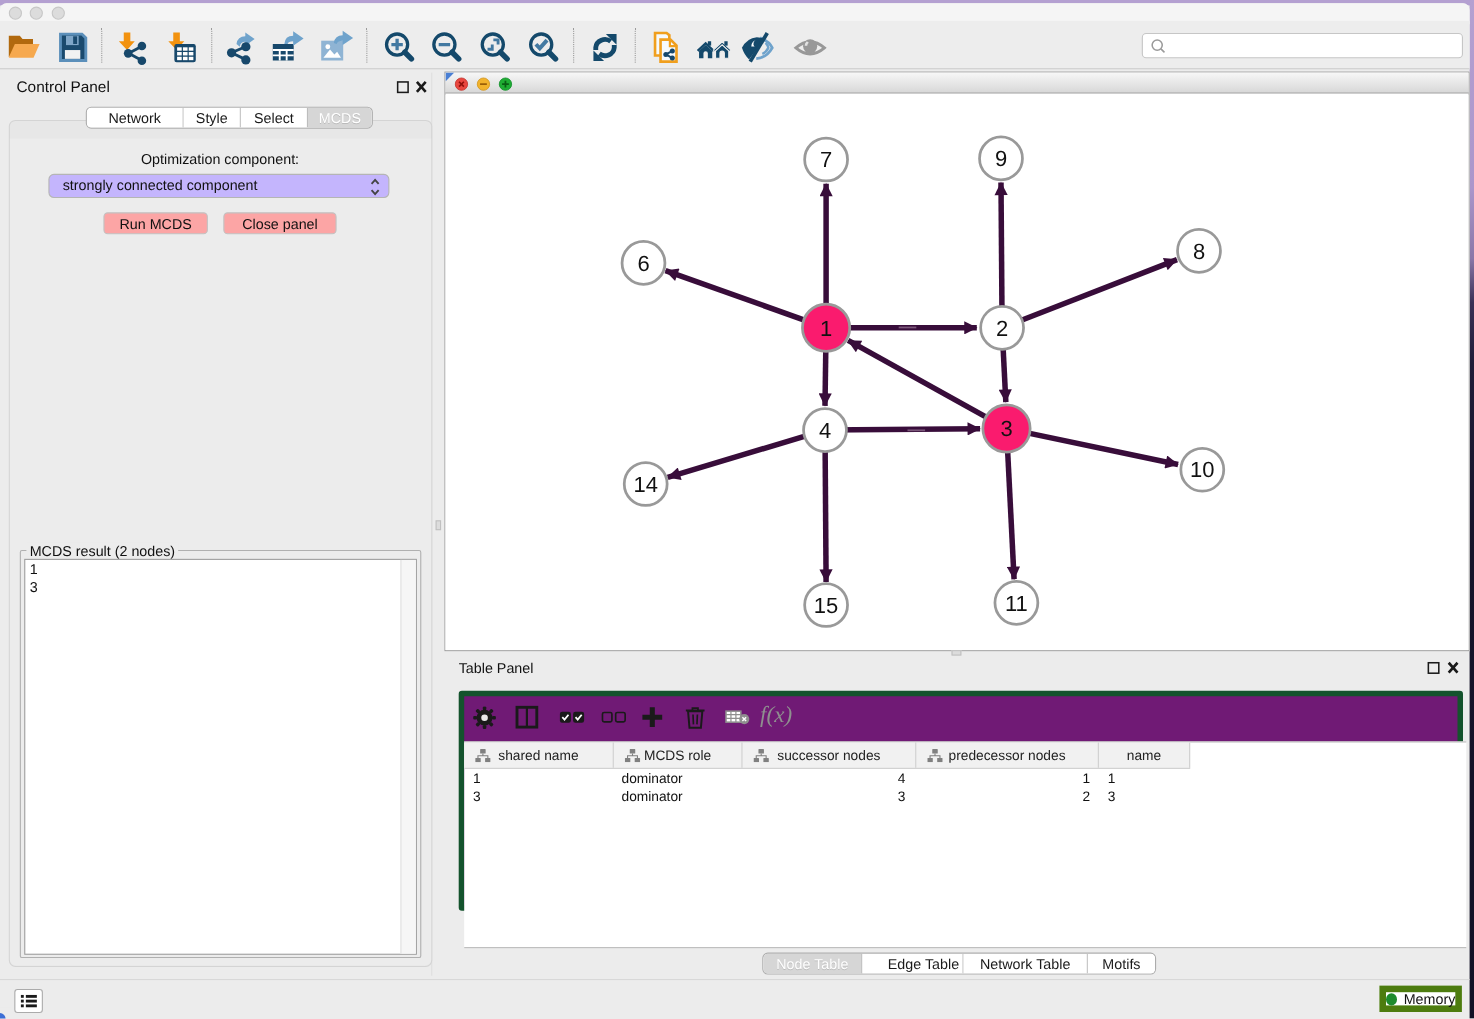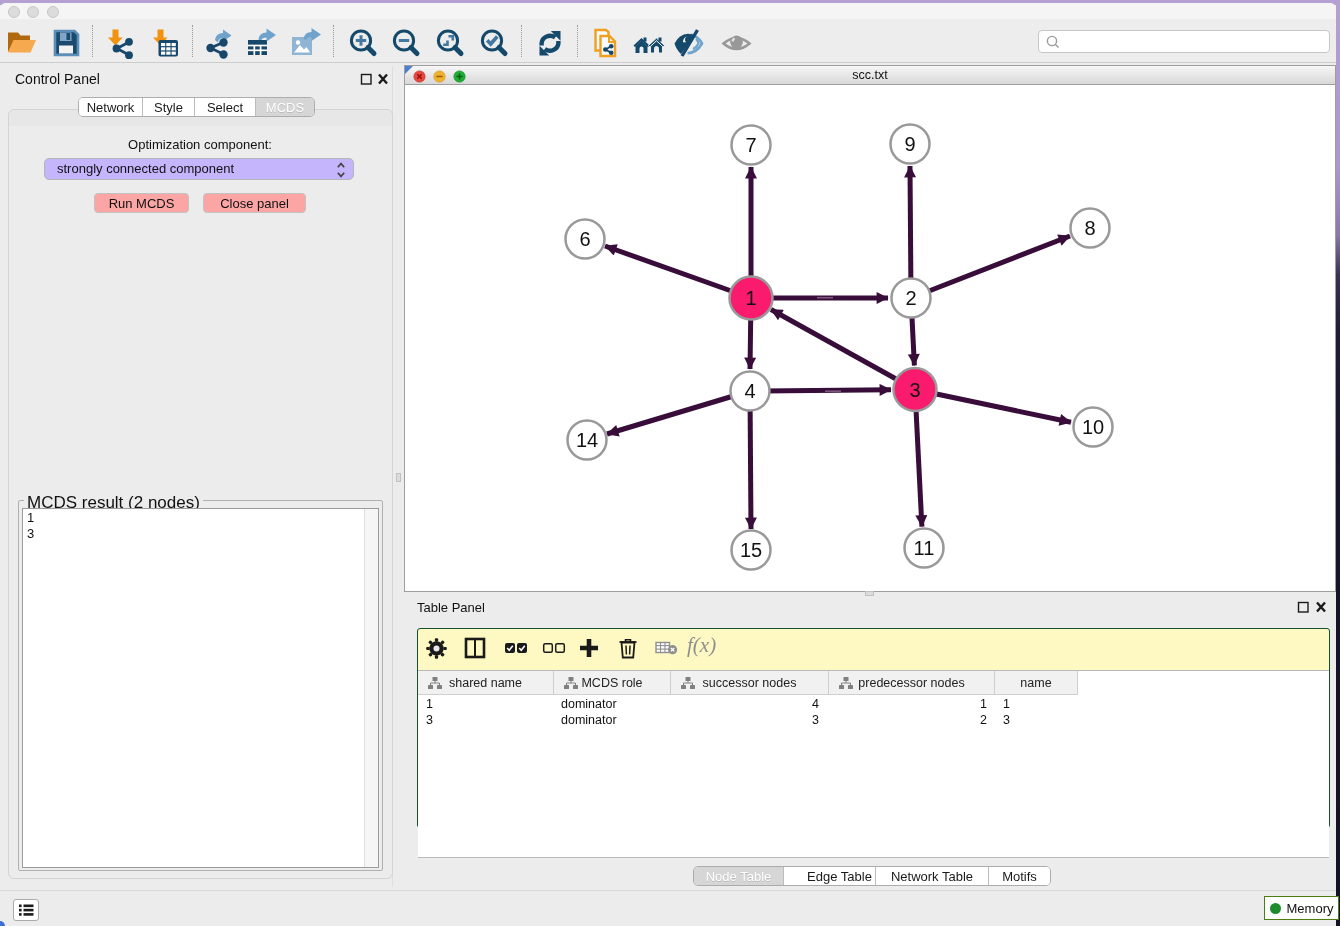--- a/index.html
+++ b/index.html
@@ -28,38 +28,38 @@
   #cp-tabs { left:78px; top:97px; height:20px; display:flex; border:1px solid #adadad; border-radius:5px; overflow:hidden; background:#fff; }
   .tab { height:100%; display:flex; align-items:center; justify-content:center; font-size:13px; color:#1a1a1a; border-right:1px solid #bdbdbd; background:#fff; }
   .tab:last-child { border-right:none; }
   .tab.sel { background:#d6d6d6; color:#ffffff; text-shadow:0 1px 0 #bbb; }
   #opt-label { left:0px; top:137px; width:400px; text-align:center; font-size:13px; color:#111; }
   #dropdown { left:44px; top:158px; width:310px; height:22px; background:#c4b5fd; border:1px solid #b5b5b5; border-radius:5px; font-size:13px; color:#111; line-height:20px; padding-left:12px; }
   .btn { background:#fca5a5; border:1px solid #c2c2c2; border-radius:4px; font-size:13px; color:#111; display:flex; align-items:center; justify-content:center; }
   #btn-run { left:94px; top:193px; width:95px; height:20px; }
   #btn-close { left:203px; top:193px; width:103px; height:20px; }
   #fieldset { left:18px; top:500px; width:365px; height:371px; border:1px solid #b0b0b0; border-radius:2px; }
-  #fieldset-label { left:24px; top:493px; background:#ECECEC; padding:0 3px; font-size:17px; color:#111; }
+  #fieldset-label { left:24px; top:493px; background:#ECECEC; padding:0 3px; font-size:13px; color:#111; }
   #mcds-text { left:22px; top:508px; width:357px; height:360px; background:#fff; border:1px solid #9b9b9b; font-size:13px; color:#111; line-height:16px; padding:1px 0 0 4px; }
   #mcds-scroll { left:364px; top:509px; width:14px; height:358px; background:#f6f6f6; border-left:1px solid #e0e0e0; }
   #cp-pane { left:8px; top:109px; width:385px; height:770px; border:1px solid #d4d4d4; border-radius:6px; background:#e7e7e7; }
   #cp-pane-inner { left:9px; top:126px; width:383px; height:752px; background:#ECECEC; border-radius:0 0 6px 6px; }
   
   #statusline { left:0; top:890px; width:1336px; height:1px; background:#d8d8d8; }
   #list-btn { left:13px; top:899px; width:26px; height:22px; background:#fff; border:1px solid #ababab; border-radius:3px; display:flex; align-items:center; justify-content:center; }
-  #mem-btn { left:1254px; top:896px; width:75px; height:24px; background:#fff; border:1px solid #4d7c0f; display:flex; align-items:center; justify-content:center; font-size:13px; color:#111; gap:6px;margin-left:10px; }
+  #mem-btn { left:1254px; top:896px; width:75px; height:24px; background:#fff; border:6px solid #4d7c0f; display:flex; align-items:center; justify-content:center; font-size:13px; color:#111; gap:6px; }
   #mem-dot { width:11px; height:11px; border-radius:50%; background:#1e8b2d; }
   
   #netwin { left:404px; top:65px; width:932px; height:527px; border:1px solid #9e9e9e; background:#fff; }
   #net-titlebar { left:0; top:0; width:930px; height:19px; background:linear-gradient(#f7f7f7, #d8d8d8); border-bottom:1px solid #9e9e9e; }
   #net-title { left:0; top:2px; width:930px; text-align:center; font-size:12.5px; color:#111; font-weight:500; }
   #net-canvas { left:0; top:20px; width:930px; height:505px; background:#fff; }
   
   #tp-title { left:417px; top:600px; font-size:13px; color:#111; }
-  #tp-body { left:417px; top:628px; width:913px; height:200px; background:#fef9c3; border:1px solid #14532d; border-radius:3px; }
+  #tp-body { left:417px; top:628px; width:913px; height:200px; background:#701a75; border:5px solid #14532d; border-radius:3px; }
   #tp-table { left:0px; top:41px; width:911px; height:188px; background:#fff; border-top:1px solid #b9b9b9; border-bottom:1px solid #b9b9b9; }
   .th-row { left:0; top:0; width:660px; height:24px; background:#f1f1f1; border-bottom:1px solid #cfcfcf; display:flex; }
   .th { height:100%; border-right:1px solid #cfcfcf; display:flex; align-items:center; justify-content:center; font-size:12.5px; color:#222; position:relative; }
   .th svg { position:absolute; left:10px; top:6px; }
   .td-row { width:911px; height:16px; display:flex; font-size:12.5px; color:#111; }
   .td { height:16px; line-height:16px; }
   
   #bot-tabs { left:693px; top:866px; height:20px; display:flex; border:1px solid #acacac; border-radius:5px; overflow:hidden; background:#fff; }
   #vdivline { left:392px; top:66px; width:1px; height:821px; background:#dedede; }
 </style>
@@ -235,21 +235,21 @@
 
 <div class="abs" id="vdivline"></div>
 <div class="abs" id="cp-title">Control Panel</div>
 <div class="abs" id="cp-pane"></div>
 <div class="abs" id="cp-pane-inner"></div>
 <svg class="abs" style="left:360px; top:73px;" width="32" height="14">
   <rect x="1.5" y="1.5" width="9.5" height="9.5" fill="none" stroke="#1a1a1a" stroke-width="1.4"></rect>
   <path d="M19,1.5 L27,10.5 M27,1.5 L19,10.5" stroke="#1a1a1a" stroke-width="2.4"></path>
 </svg>
 <div class="abs" id="cp-tabs">
-  <div class="tab" style="width:64px;">Network</div>
+  <div class="tab" style="width:88px;">Network</div>
   <div class="tab" style="width:52px;">Style</div>
   <div class="tab" style="width:61px;">Select</div>
   <div class="tab sel" style="width:58px;">MCDS</div>
 </div>
 <div class="abs" id="opt-label">Optimization component:</div>
 <div class="abs" id="dropdown">strongly connected component
   <svg style="position:absolute; right:6px; top:2px;" width="12" height="18">
     <path d="M2.8,6.2 L6,2.6 L9.2,6.2" fill="none" stroke="#444" stroke-width="1.7"></path>
     <path d="M2.8,11.8 L6,15.4 L9.2,11.8" fill="none" stroke="#444" stroke-width="1.7"></path>
   </svg>
@@ -274,21 +274,20 @@
     </g>
   </svg>
 </div>
 <div class="abs" id="mem-btn">
     <div id="mem-dot"></div>
     <span>Memory</span>
   </div>
 
 <div class="abs" id="netwin">
   <div class="abs" id="net-titlebar"></div>
-  <div class="abs" id="net-title">scc.txt</div>
   <svg class="abs" style="left:8px; top:4px;" width="60" height="13">
     <circle cx="6.5" cy="6.5" r="5.6" fill="#e9473f" stroke="#c63932" stroke-width="0.8"></circle>
     <path d="M4.3,4.3 L8.7,8.7 M8.7,4.3 L4.3,8.7" stroke="#90100a" stroke-width="1.5"></path>
     <circle cx="26.5" cy="6.5" r="5.6" fill="#f2b32c" stroke="#d59a24" stroke-width="0.8"></circle>
     <line x1="23.4" y1="6.5" x2="29.6" y2="6.5" stroke="#9a5f08" stroke-width="1.6"></line>
     <circle cx="46.5" cy="6.5" r="5.6" fill="#1fad33" stroke="#189230" stroke-width="0.8"></circle>
     <path d="M46.5,3.4 V9.6 M43.4,6.5 H49.6" stroke="#0a5f14" stroke-width="1.6"></path>
   </svg>
   <svg class="abs" style="left:0; top:0;" width="8" height="8">
       <path d="M0,0 H8 L0,8 Z" fill="#4a7fd4"></path>

